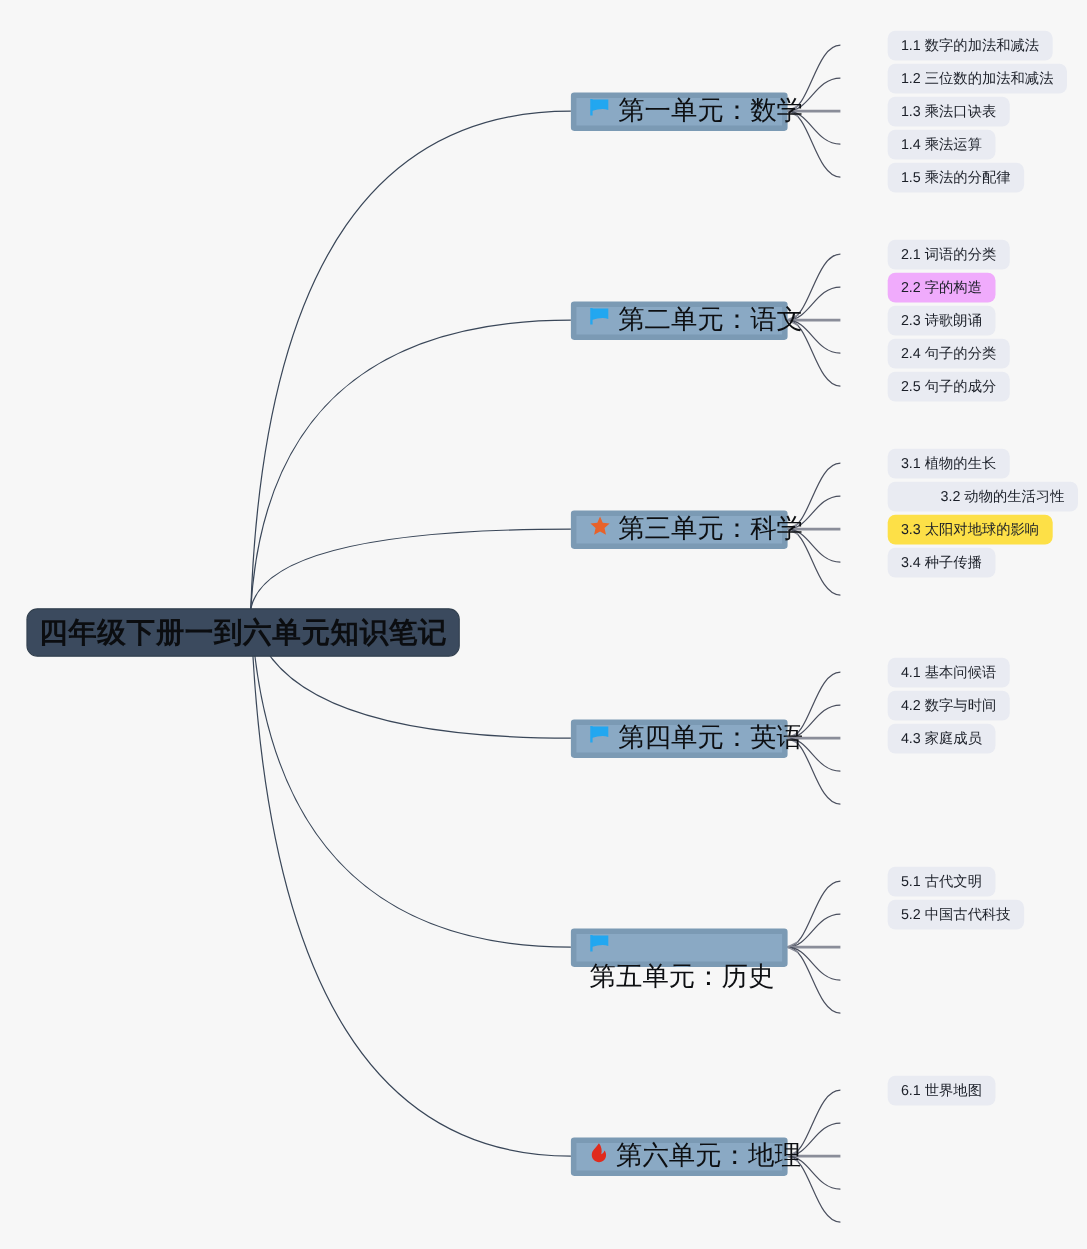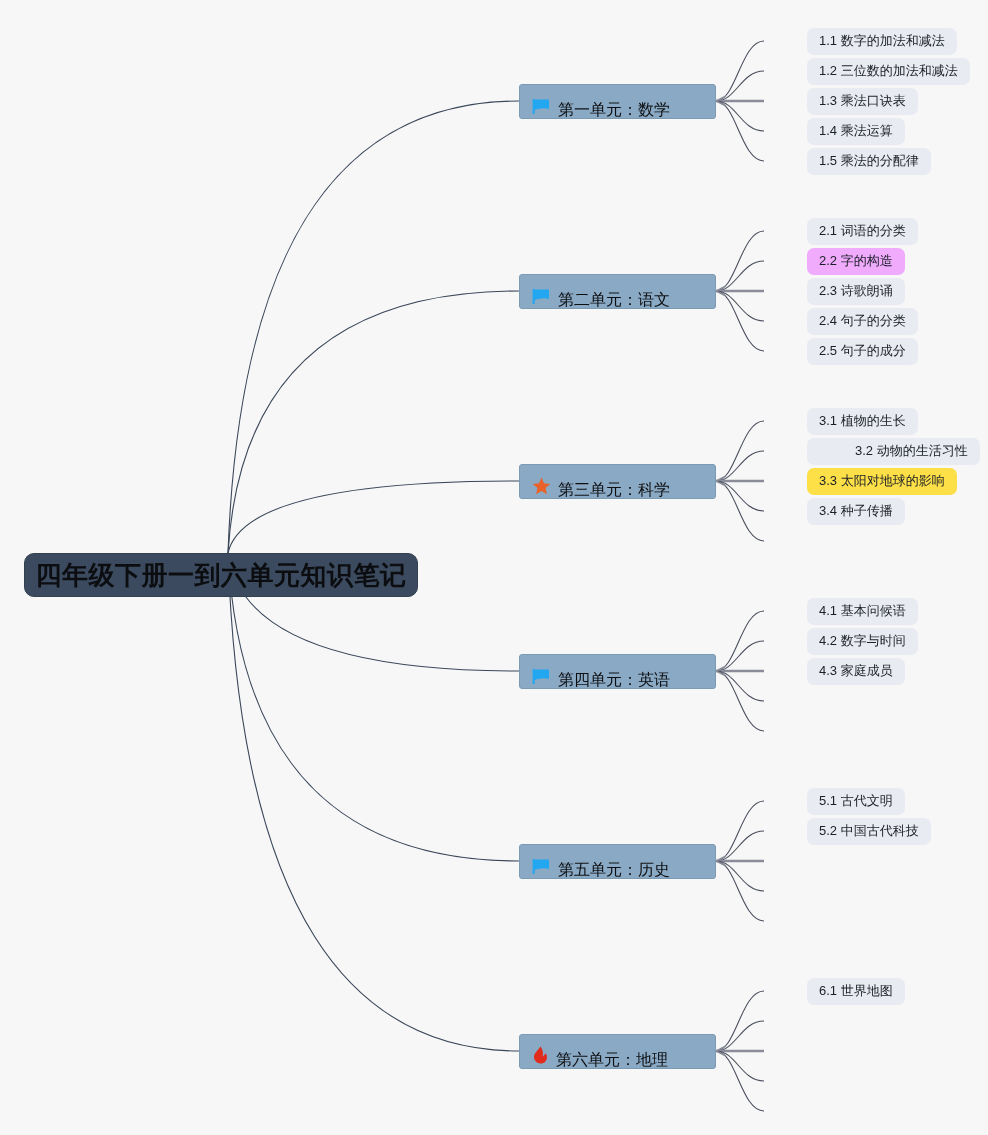--- a/index.html
+++ b/index.html
@@ -37,28 +37,28 @@
     color: #0b0d10;
     font-weight: bold;
     letter-spacing: 0.5px;
     white-space: nowrap;
     z-index: 5;
   }
   
   .branch-node {
     position: absolute;
     display: flex;
-    align-items: flex-end;
+    align-items: flex-start;
     gap: 7px;
     background: #8aa9c4;
-    border: 1px solid #be185d;
+    border: 5px solid #be185d;
     border-radius: 3px;
     padding: 0 14px 0 12px;
     color: #0d0f12;
-    font-size: 16px;
+    font-size: 24px;
     white-space: nowrap;
     z-index: 4;
   }
   .branch-node .b-icon {
     font-size: 17px;
     line-height: 1;
     display: inline-block;
   }
   .branch-node .b-label { line-height: 1; }
   
@@ -209,21 +209,21 @@
     </div>
     <div class="leaf-node" style="left: 764px; top: 657.5px; background: rgb(233, 235, 242); color: rgb(27, 31, 40);">
       <span>4.3 家庭成员</span>
     </div>
     <div class="leaf-node empty" style="left: 764px; top: 687.5px;">
       <span></span>
     </div>
     <div class="leaf-node empty" style="left: 764px; top: 717.5px;">
       <span></span>
     </div>
-    <div class="branch-node" style="left: 519px; top: 843.5px; width: 197px; height: 35px; background: rgb(138, 169, 196); border-color: rgb(123, 154, 180); color: rgb(13, 15, 18);">
+    <div class="branch-node" style="left: 519px; top: 843.5px; width: 197px; height: 35px; background: rgb(138, 169, 196); border-color: rgb(123, 154, 180); color: rgb(13, 15, 18); flex-direction: column;">
       <span class="b-icon"><svg width="19" height="17" viewBox="0 0 19 17">
           <path d="M2 1.5 H17 L17 11 Q11 9 2 12 Z" fill="#22a7f0"></path>
           <rect x="0.6" y="1" width="2.1" height="15" fill="#22a7f0"></rect>
         </svg></span>
       <span class="b-label">第五单元：历史</span>
     </div>
     <div class="leaf-node" style="left: 764px; top: 787.5px; background: rgb(233, 235, 242); color: rgb(27, 31, 40);">
       <span>5.1 古代文明</span>
     </div>
     <div class="leaf-node" style="left: 764px; top: 817.5px; background: rgb(233, 235, 242); color: rgb(27, 31, 40);">

